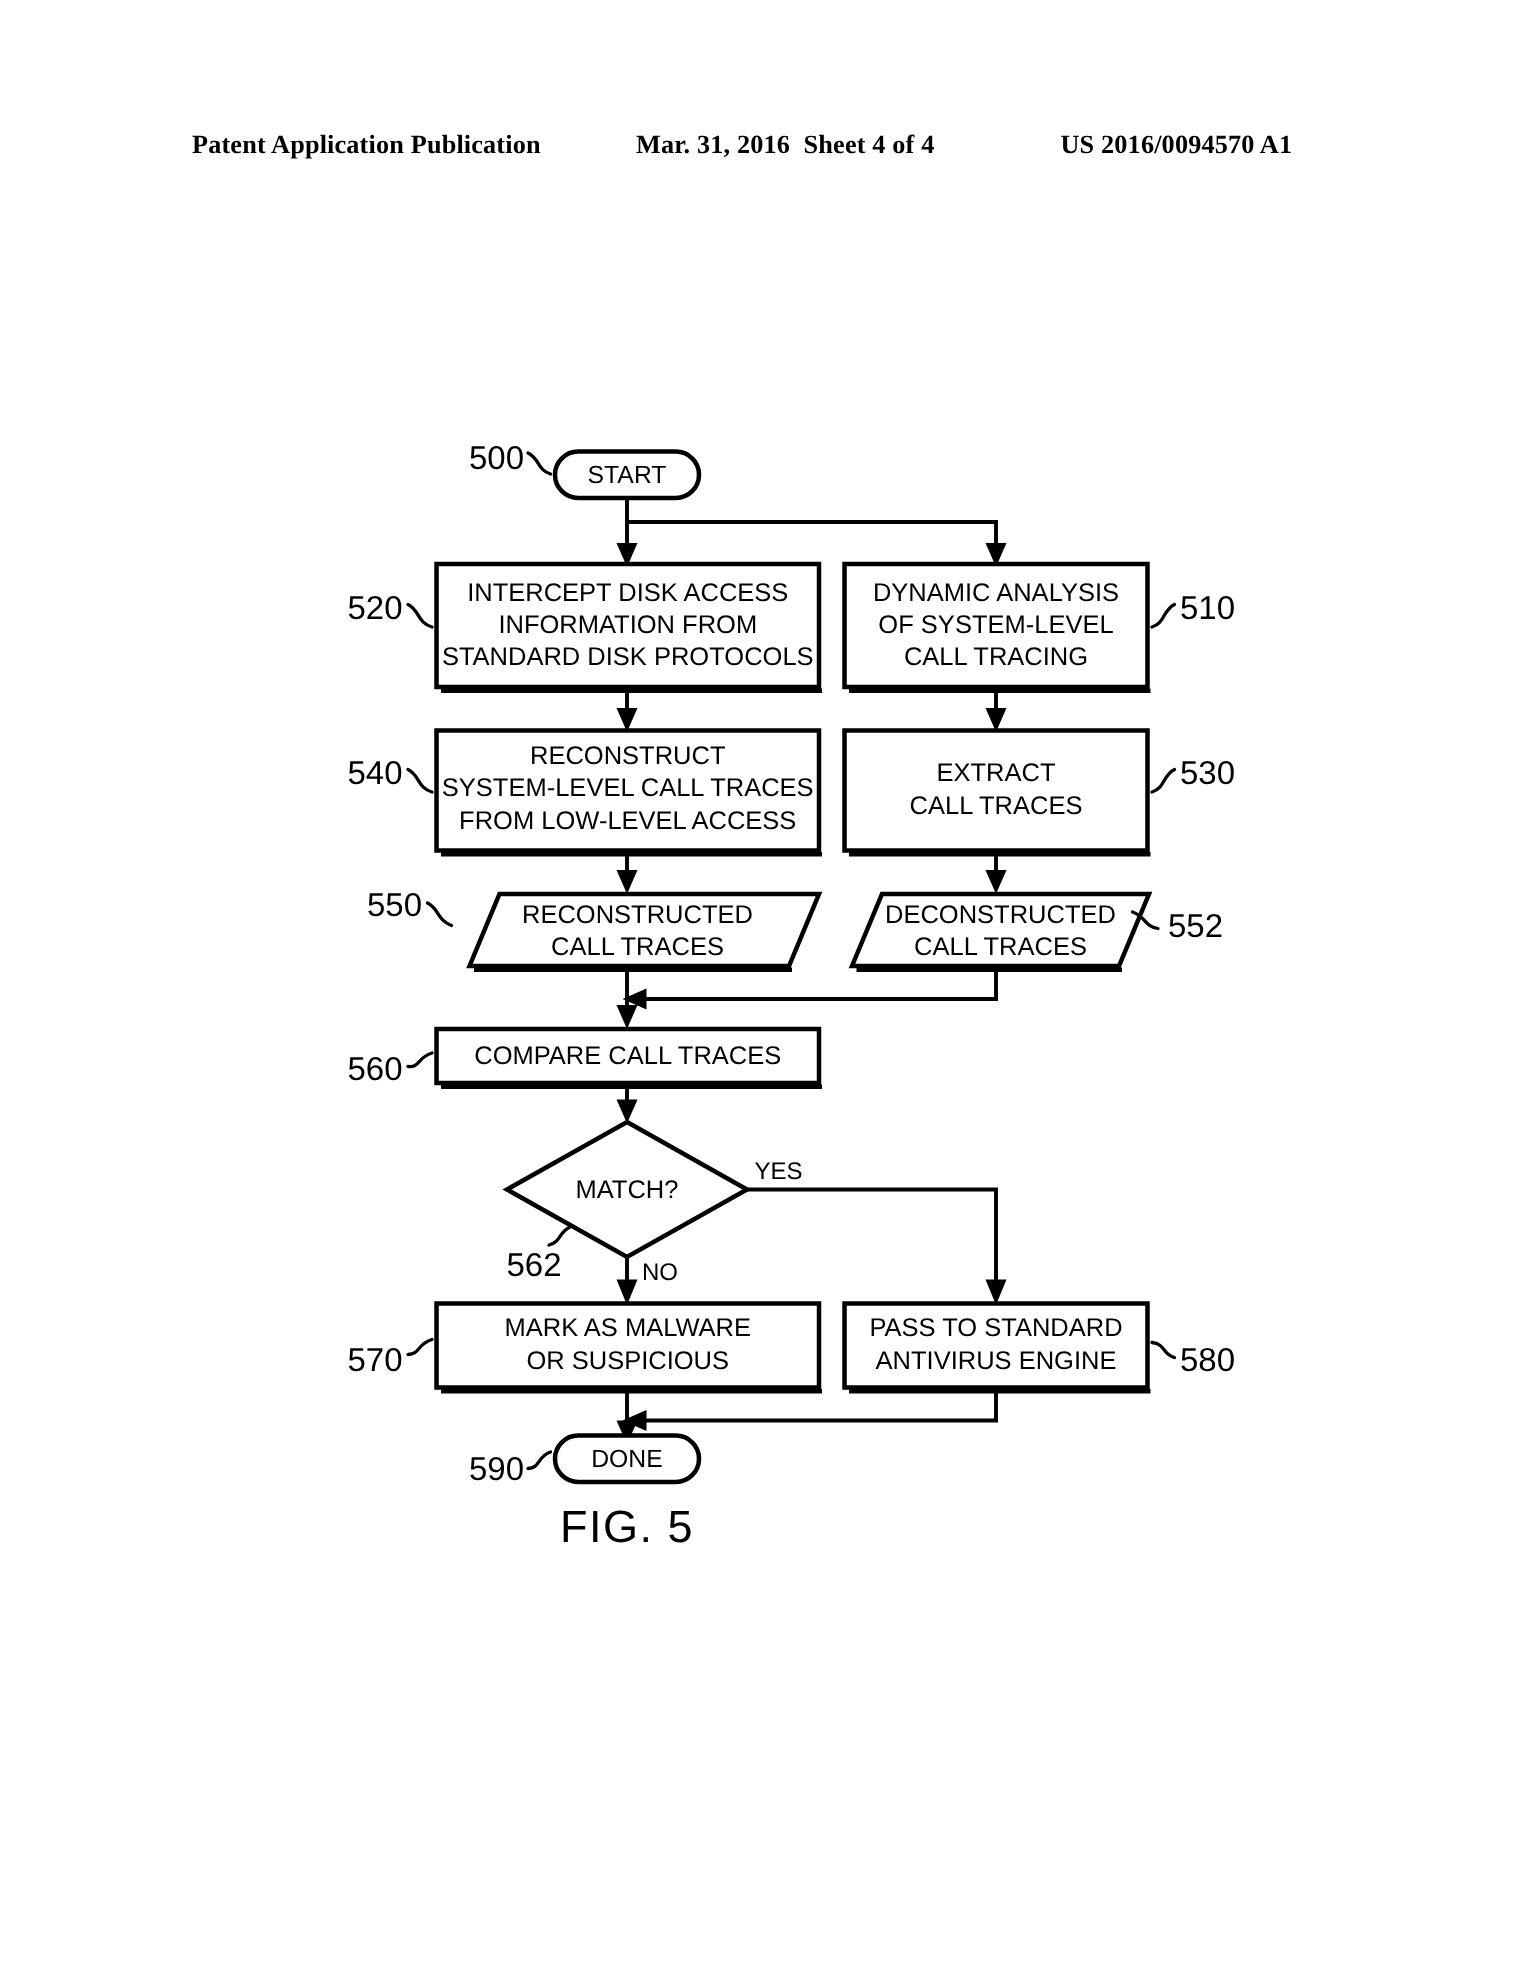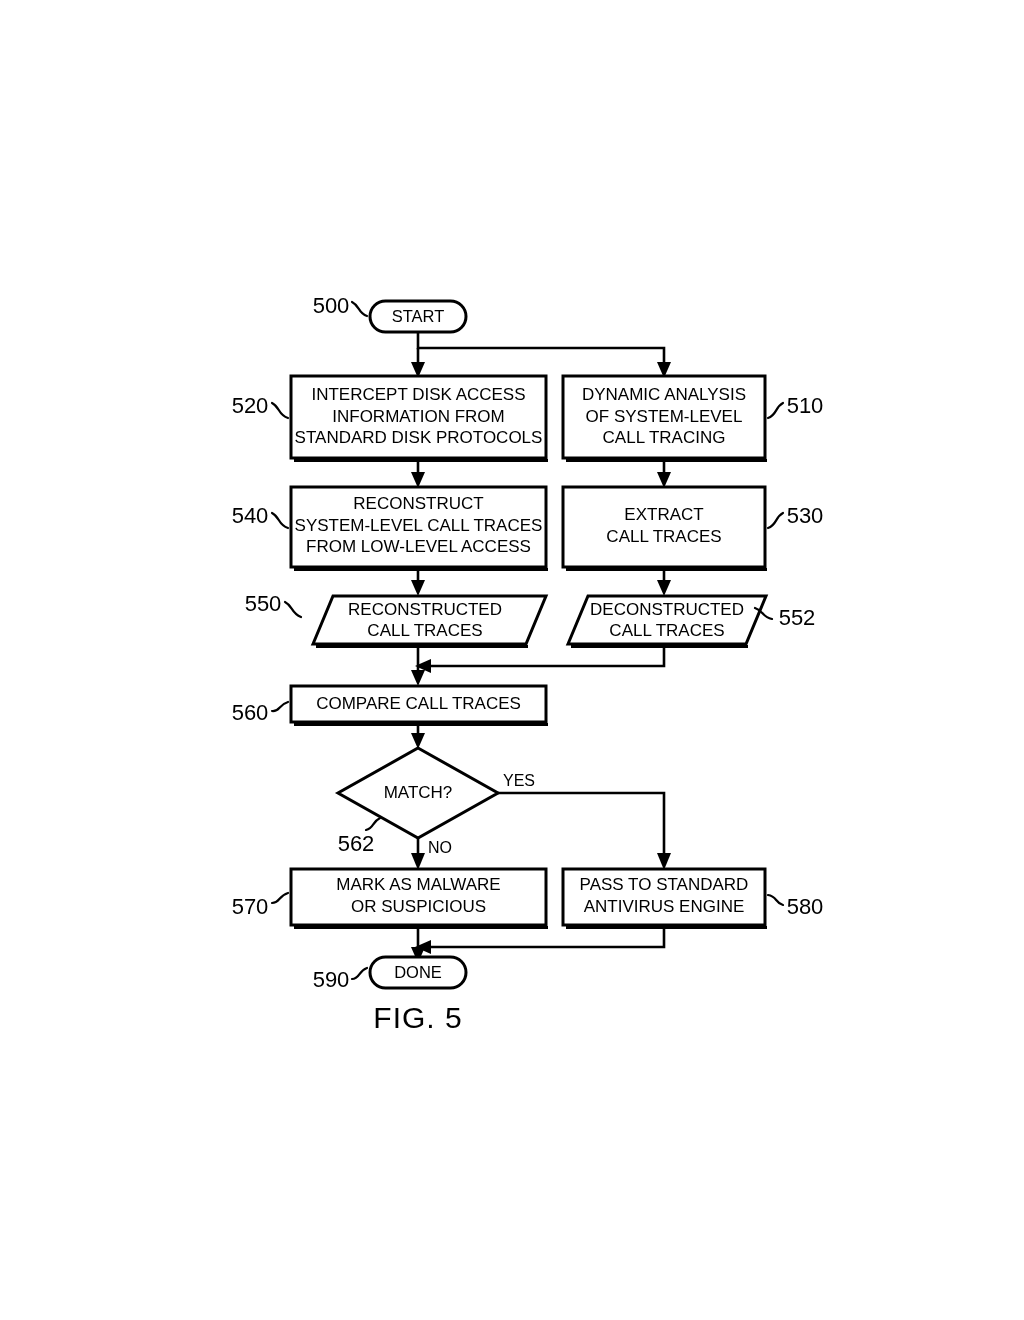--- a/index.html
+++ b/index.html
@@ -124,20 +124,27 @@
   .arrowhead {
     fill: #000000;
     stroke: none;
   }
 </style>
 </head>
 <body>
 
 <div class="page">
 
+  <div class="pub-header">
+    <span class="hdr-left">Patent Application Publication</span>
+    <span class="hdr-mid">
+      <span>Mar. 31, 2016</span><span class="sheet">Sheet 4 of 4</span>
+    </span>
+    <span class="hdr-right">US 2016/0094570 A1</span>
+  </div>
 
   <div class="figure-wrap">
     <svg class="flow" viewBox="0 0 1024 1320" xmlns="http://www.w3.org/2000/svg">
 
       <g>
 
         <path class="conn" d="M 418 331 L 418 348 L 664 348 L 664 369"></path>
         <path class="conn" d="M 418 348 L 418 369"></path>
         <polygon class="arrowhead" points="418,378 411,362 425,362"></polygon>
         <polygon class="arrowhead" points="664,378 657,362 671,362"></polygon>

